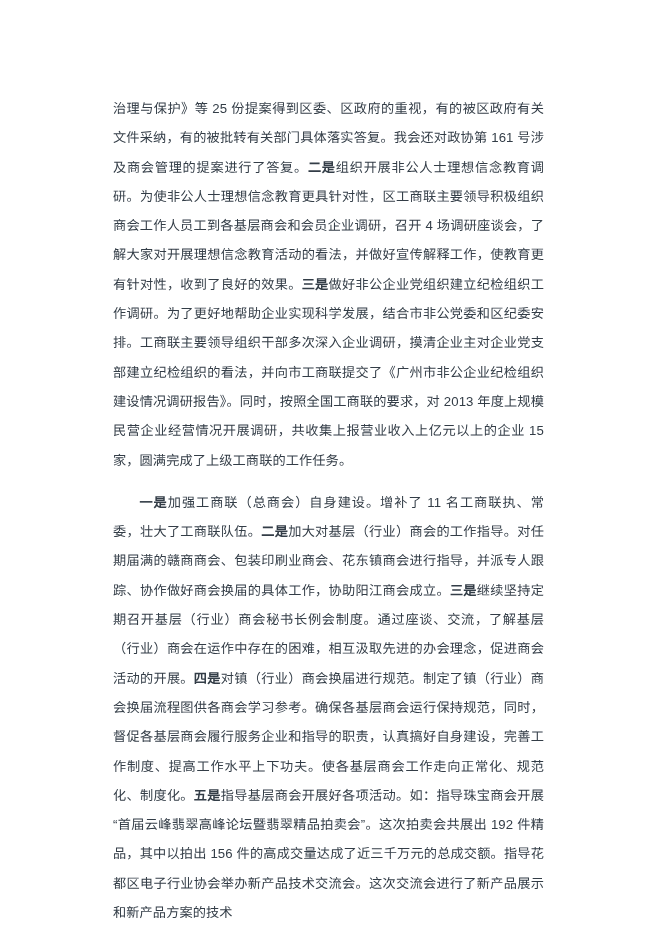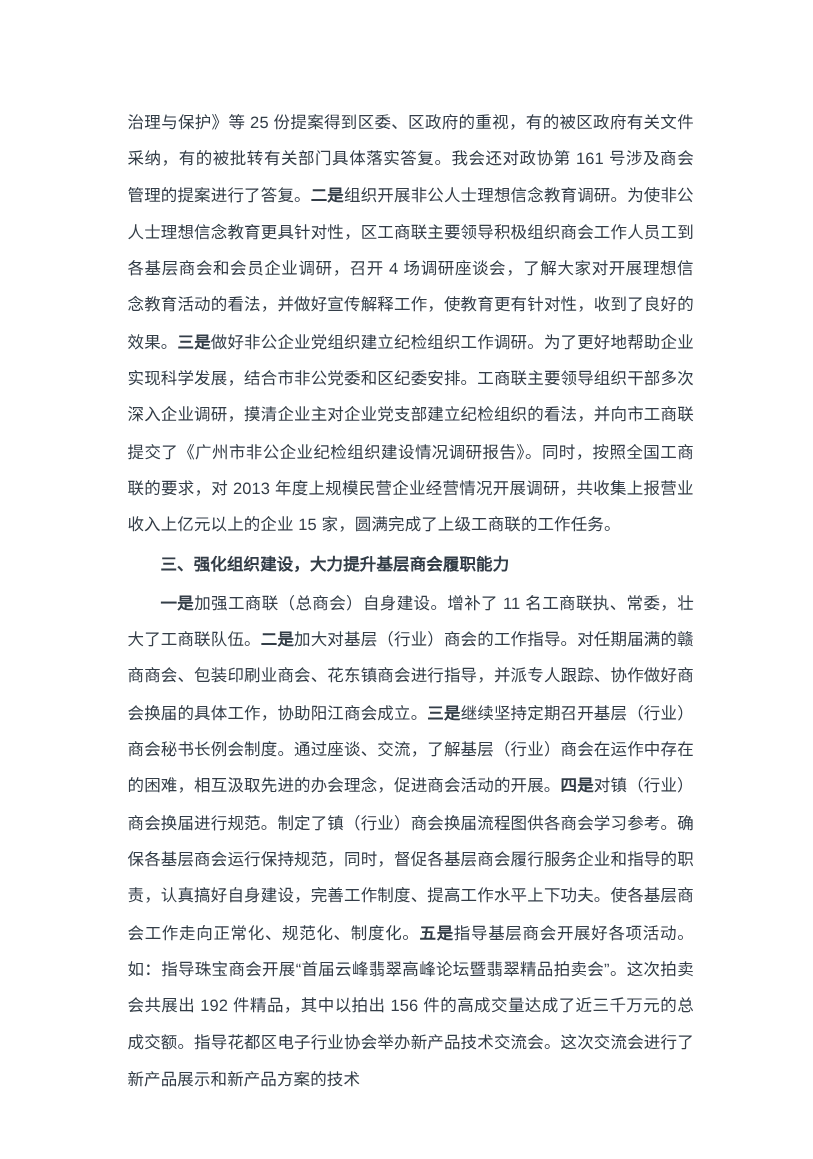--- a/index.html
+++ b/index.html
@@ -14,36 +14,35 @@
     font-family: "Liberation Sans", sans-serif;
   }
   .doc-page {
     box-sizing: border-box;
     width: 650px;
     height: 927px;
     background: var(--page-bg, #ffffff);
     padding: 81px 93px 0 100px;
   }
   .para {
-    margin: 2px;
+    margin: 13px;
     font-size: 13.2px;
     line-height: 29.3px;
     color: var(--text-color, #333d47);
     text-align: justify;
     text-justify: inter-ideograph;
     letter-spacing: 0.1px;
   }
   .para.indent {
     text-indent: 2em;
   }
   .run-bold {
     font-weight: 700;
     color: var(--text-color, #333d47);
   }
 </style>
 </head>
 <body>
 
 <div class="doc-page">
   <p class="para"><span>治理与保护》等 25 份提案得到区委、区政府的重视，有的被区政府有关文件采纳，有的被批转有关部门具体落实答复。我会还对政协第 161 号涉及商会管理的提案进行了答复。</span><span class="run-bold">二是</span><span>组织开展非公人士理想信念教育调研。为使非公人士理想信念教育更具针对性，区工商联主要领导积极组织商会工作人员工到各基层商会和会员企业调研，召开 4 场调研座谈会，了解大家对开展理想信念教育活动的看法，并做好宣传解释工作，使教育更有针对性，收到了良好的效果。</span><span class="run-bold">三是</span><span>做好非公企业党组织建立纪检组织工作调研。为了更好地帮助企业实现科学发展，结合市非公党委和区纪委安排。工商联主要领导组织干部多次深入企业调研，摸清企业主对企业党支部建立纪检组织的看法，并向市工商联提交了《广州市非公企业纪检组织建设情况调研报告》。同时，按照全国工商联的要求，对 2013 年度上规模民营企业经营情况开展调研，共收集上报营业收入上亿元以上的企业 15 家，圆满完成了上级工商联的工作任务。</span></p>
-  <p class="para indent"><span class="run-bold">三、强化组织建设，大力提升基层商会履职能力</span></p>
   <p class="para indent"><span class="run-bold">一是</span><span>加强工商联（总商会）自身建设。增补了 11 名工商联执、常委，壮大了工商联队伍。</span><span class="run-bold">二是</span><span>加大对基层（行业）商会的工作指导。对任期届满的赣商商会、包装印刷业商会、花东镇商会进行指导，并派专人跟踪、协作做好商会换届的具体工作，协助阳江商会成立。</span><span class="run-bold">三是</span><span>继续坚持定期召开基层（行业）商会秘书长例会制度。通过座谈、交流，了解基层（行业）商会在运作中存在的困难，相互汲取先进的办会理念，促进商会活动的开展。</span><span class="run-bold">四是</span><span>对镇（行业）商会换届进行规范。制定了镇（行业）商会换届流程图供各商会学习参考。确保各基层商会运行保持规范，同时，督促各基层商会履行服务企业和指导的职责，认真搞好自身建设，完善工作制度、提高工作水平上下功夫。使各基层商会工作走向正常化、规范化、制度化。</span><span class="run-bold">五是</span><span>指导基层商会开展好各项活动。如：指导珠宝商会开展“首届云峰翡翠高峰论坛暨翡翠精品拍卖会”。这次拍卖会共展出 192 件精品，其中以拍出 156 件的高成交量达成了近三千万元的总成交额。指导花都区电子行业协会举办新产品技术交流会。这次交流会进行了新产品展示和新产品方案的技术</span></p>
 </div>
 
 </body></html>

